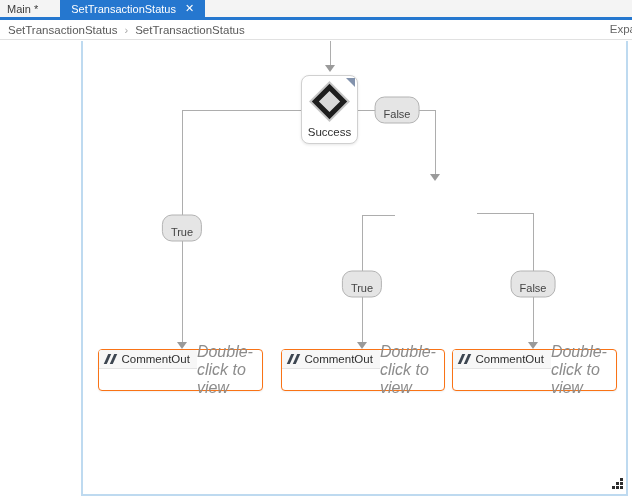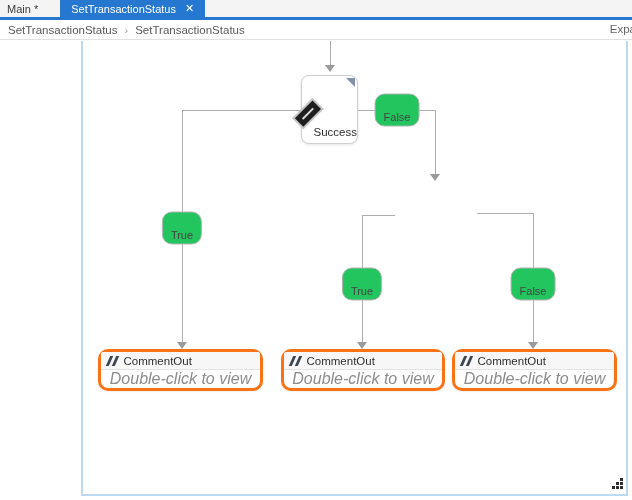--- a/index.html
+++ b/index.html
@@ -28,40 +28,40 @@
   .panel-border { position:absolute; left:81px; top:0; width:547px; height:455px;
                   border:2px solid #bedaf0; border-top:none; pointer-events:none; }
 
   .cline { position:absolute; background:#adadad; }
   .hline { height:1px; }
   .vline { width:1px; }
   .arrow-down { position:absolute; width:0; height:0;
                 border-left:5px solid transparent; border-right:5px solid transparent;
                 border-top:7px solid #9a9a9a; }
 
-  .pill { position:absolute; transform:translate(-50%,-50%); background:#22c55e;
-          border:1px solid #b3b3b3; border-radius:10px; padding:16px 8px 2px;
+  .pill { position:absolute; transform:translate(-50%,-50%); background:#e5e5e5;
+          border:1px solid #b3b3b3; border-radius:10px; padding:10px 8px 2px;
           font-size:11px; line-height:13px; color:#444; white-space:nowrap; }
 
   .flow-node { position:absolute; background:#fff; border:1px solid #d0d0d0;
                border-radius:8px; box-shadow:0 1px 3px rgba(0,0,0,.10);
-               display:flex; flex-direction:row; align-items:center;
+               display:flex; flex-direction:column; align-items:center;
                padding:10px 0 5px; }
   .corner-tri { position:absolute; top:2px; right:2px; width:0; height:0;
                 border-left:9px solid transparent; border-top:9px solid #8292ac; }
   .diamond-icon { display:block; width:25px; height:25px; transform:rotate(45deg);
                   background:#d9d9d9; border:5px solid #1e1e1e;
                   box-shadow:0 0 0 2px #c5c5c5; margin-top:3px; }
   .node-label { margin-top:auto; font-size:11.5px; color:#2f2f2f; white-space:nowrap; }
   .node-label.small { font-size:10.5px; }
 
   .activity-card { position:absolute; width:165px; height:42px; background:#fff;
-                   border:3px solid #f97316; border-radius:10px;
+                   border:1px solid #f97316; border-radius:4px;
                    box-shadow:0 1px 2px rgba(0,0,0,.06); display:flex;
-                   flex-direction:column; }
+                   flex-direction:row; }
   .activity-header { height:19px; background:#f7f7f7; border-bottom:1px solid #e4e4e4;
                      display:flex; align-items:center; padding:0 7px; gap:7px;
                      font-size:11.5px; color:#2f2f2f; border-radius:2px 2px 0 0; }
   .slash-bars { display:flex; gap:2.5px; }
   .slash-bars i { display:block; width:3px; height:10px; background:#3d4651;
                   transform:skewX(-24deg); }
   .activity-body { flex:1; display:flex; align-items:center; justify-content:center;
                    font-size:16px; font-style:italic; color:#8c8c8c; }
 
   .resize-grip { position:absolute; left:612px; top:437px; width:12px; height:12px; }

